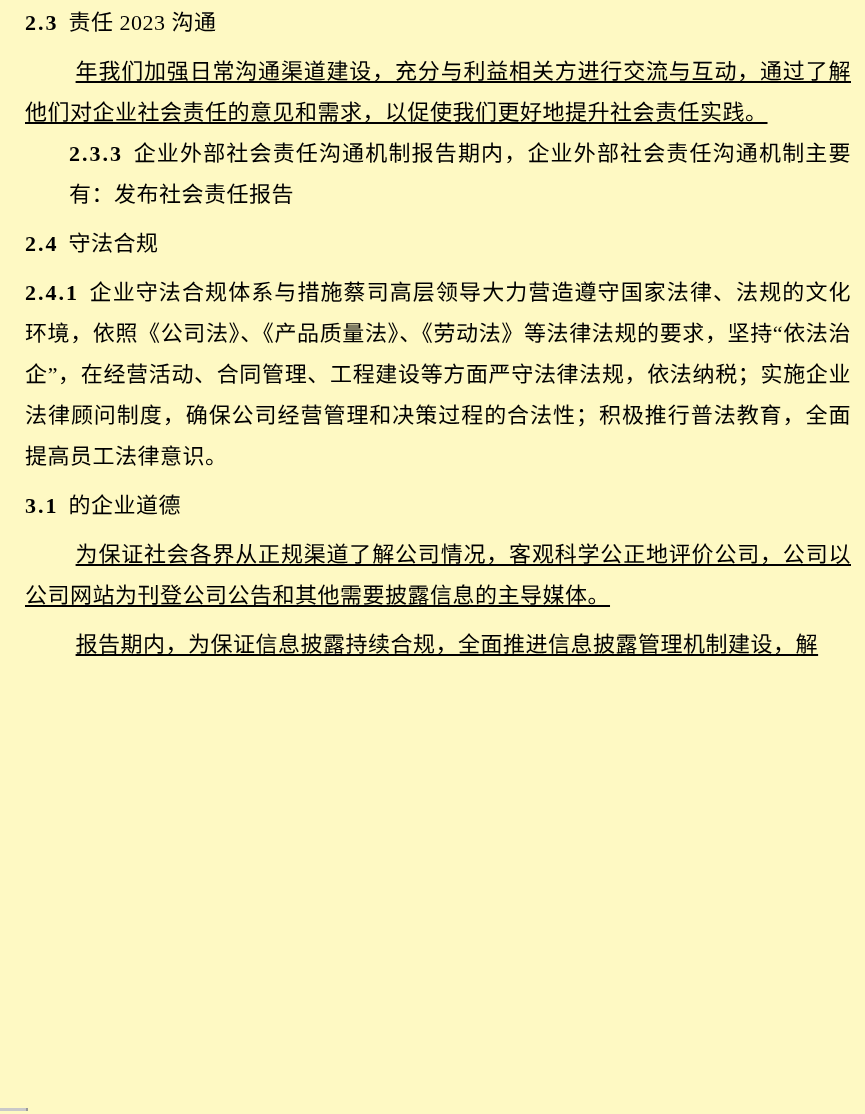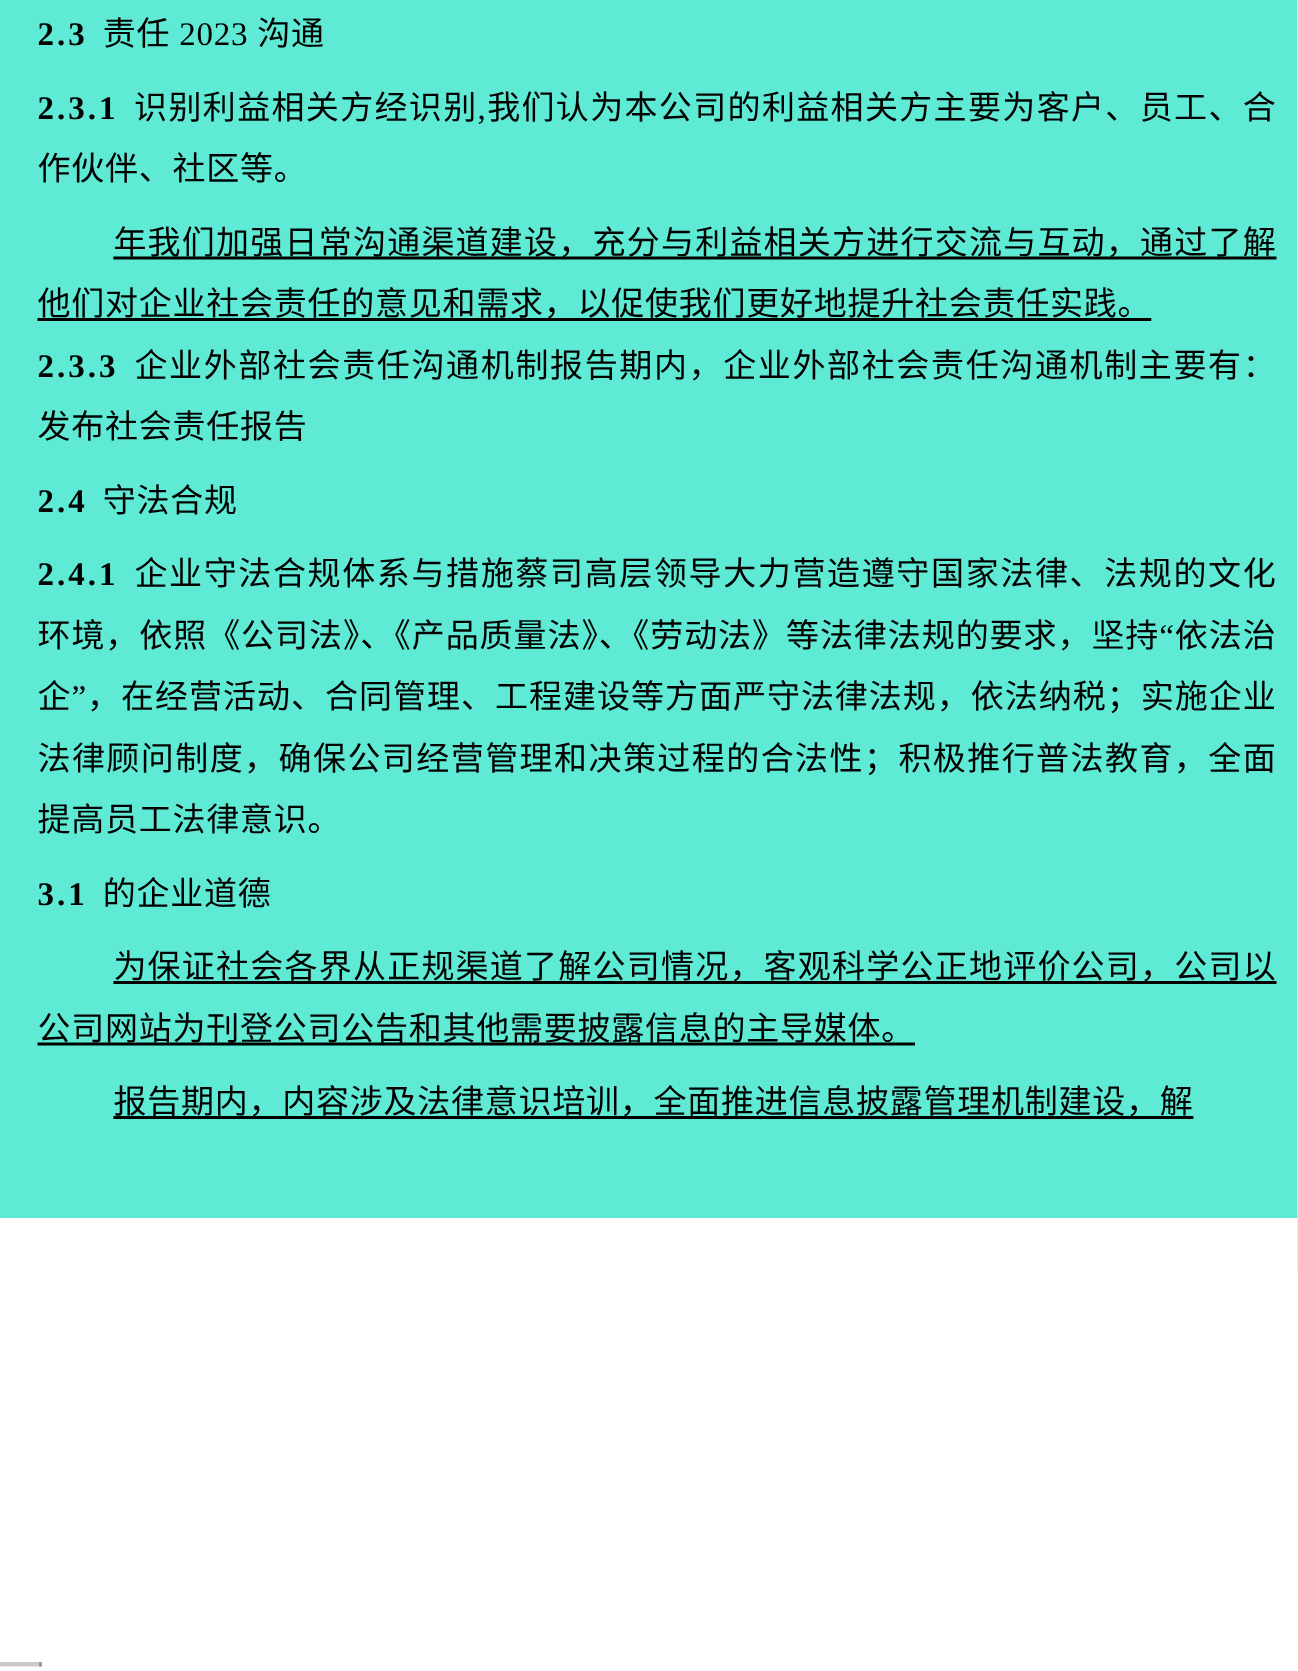--- a/index.html
+++ b/index.html
@@ -11,34 +11,34 @@
     width: 865px;
     height: 1114px;
     overflow: hidden;
     position: relative;
     font-family: "Liberation Serif", "DejaVu Serif", serif;
     color: #000000;
   }
   .page {
     box-sizing: border-box;
     width: 865px;
-    height: 812px;
+    height: 1114px;
     padding: 2px 14px 16px 25px;
-    background: #5eead4;
+    background: #fef9c3;
   }
   .block {
     margin: 8px 0 0 0;
     font-size: 22px;
     line-height: 41px;
     text-align: justify;
     text-justify: inter-ideograph;
     letter-spacing: 0.5px;
   }
   .block:first-child { margin-top: 0; }
-  .block.tight { margin-top: 0; }
+  .block.tight { margin-top: 0; margin-left: 44px; }
   .num {
     font-weight: bold;
     margin-right: 10px;
     letter-spacing: 2px;
   }
   .indent { text-indent: 2.3em; text-decoration: underline; }
   .fragment {
     position: absolute;
     left: 0;
     bottom: 3px;
@@ -48,34 +48,33 @@
     border-right: 2px solid #999999;
   }
 </style>
 </head>
 <body>
 
 <div class="page">
 
   <p class="block heading"><span class="num">2.3</span><span>责任 2023 沟通</span></p>
 
-  <p class="block numbered"><span class="num">2.3.1</span><span>识别利益相关方经识别,我们认为本公司的利益相关方主要为客户、员工、合作伙伴、社区等。</span></p>
 
   <p class="block indent"><span>年我们加强日常沟通渠道建设，充分与利益相关方进行交流与互动，通过了解他们对企业社会责任的意见和需求，以促使我们更好地提升社会责任实践。</span></p>
 
 
   <p class="block numbered tight"><span class="num">2.3.3</span><span>企业外部社会责任沟通机制报告期内，企业外部社会责任沟通机制主要有：发布社会责任报告</span></p>
 
   <p class="block heading"><span class="num">2.4</span><span>守法合规</span></p>
 
   <p class="block numbered"><span class="num">2.4.1</span><span>企业守法合规体系与措施蔡司高层领导大力营造遵守国家法律、法规的文化环境，依照《公司法》、《产品质量法》、《劳动法》等法律法规的要求，坚持“依法治企”，在经营活动、合同管理、工程建设等方面严守法律法规，依法纳税；实施企业法律顾问制度，确保公司经营管理和决策过程的合法性；积极推行普法教育，全面提高员工法律意识。</span></p>
 
 
 
   <p class="block heading"><span class="num">3.1</span><span>的企业道德</span></p>
 
   <p class="block indent"><span>为保证社会各界从正规渠道了解公司情况，客观科学公正地评价公司，公司以公司网站为刊登公司公告和其他需要披露信息的主导媒体。</span></p>
 
-  <p class="block indent"><span>报告期内，内容涉及法律意识培训，全面推进信息披露管理机制建设，解</span></p>
+  <p class="block indent"><span>报告期内，为保证信息披露持续合规，全面推进信息披露管理机制建设，解</span></p>
 
 </div>
 
 <div class="fragment"></div>
 
 </body></html>

